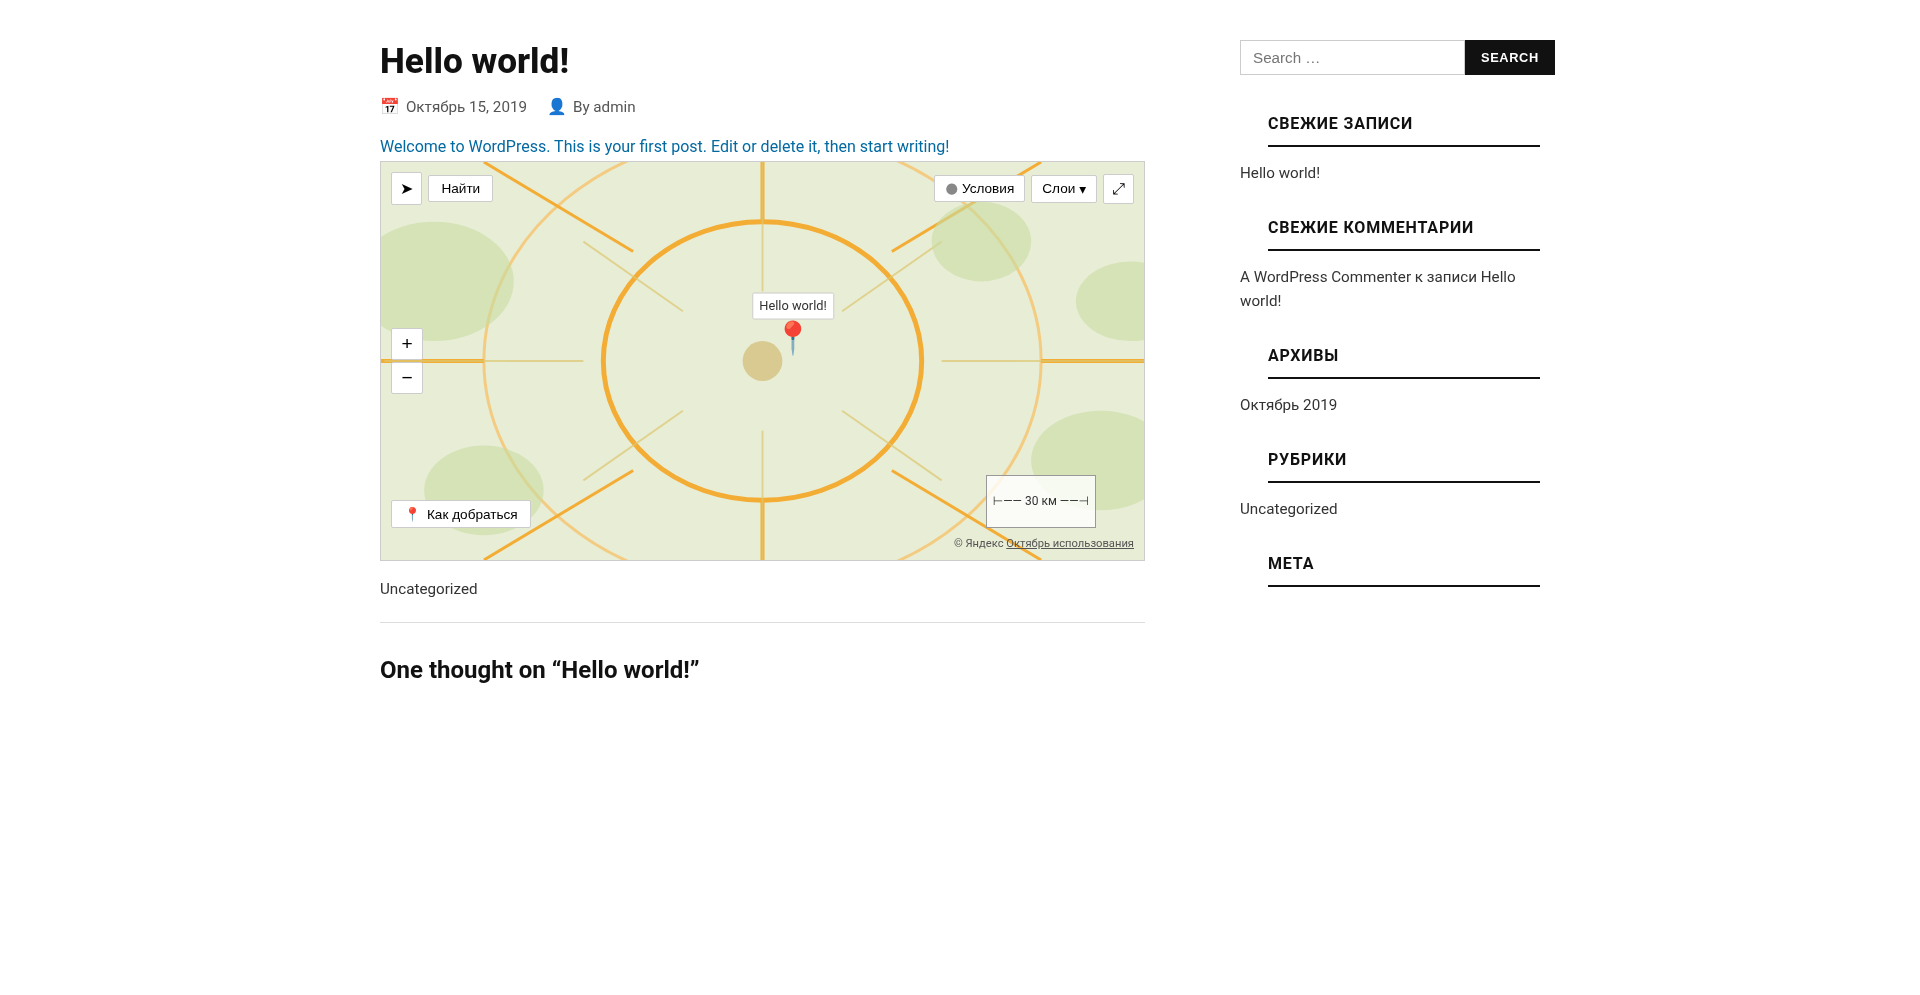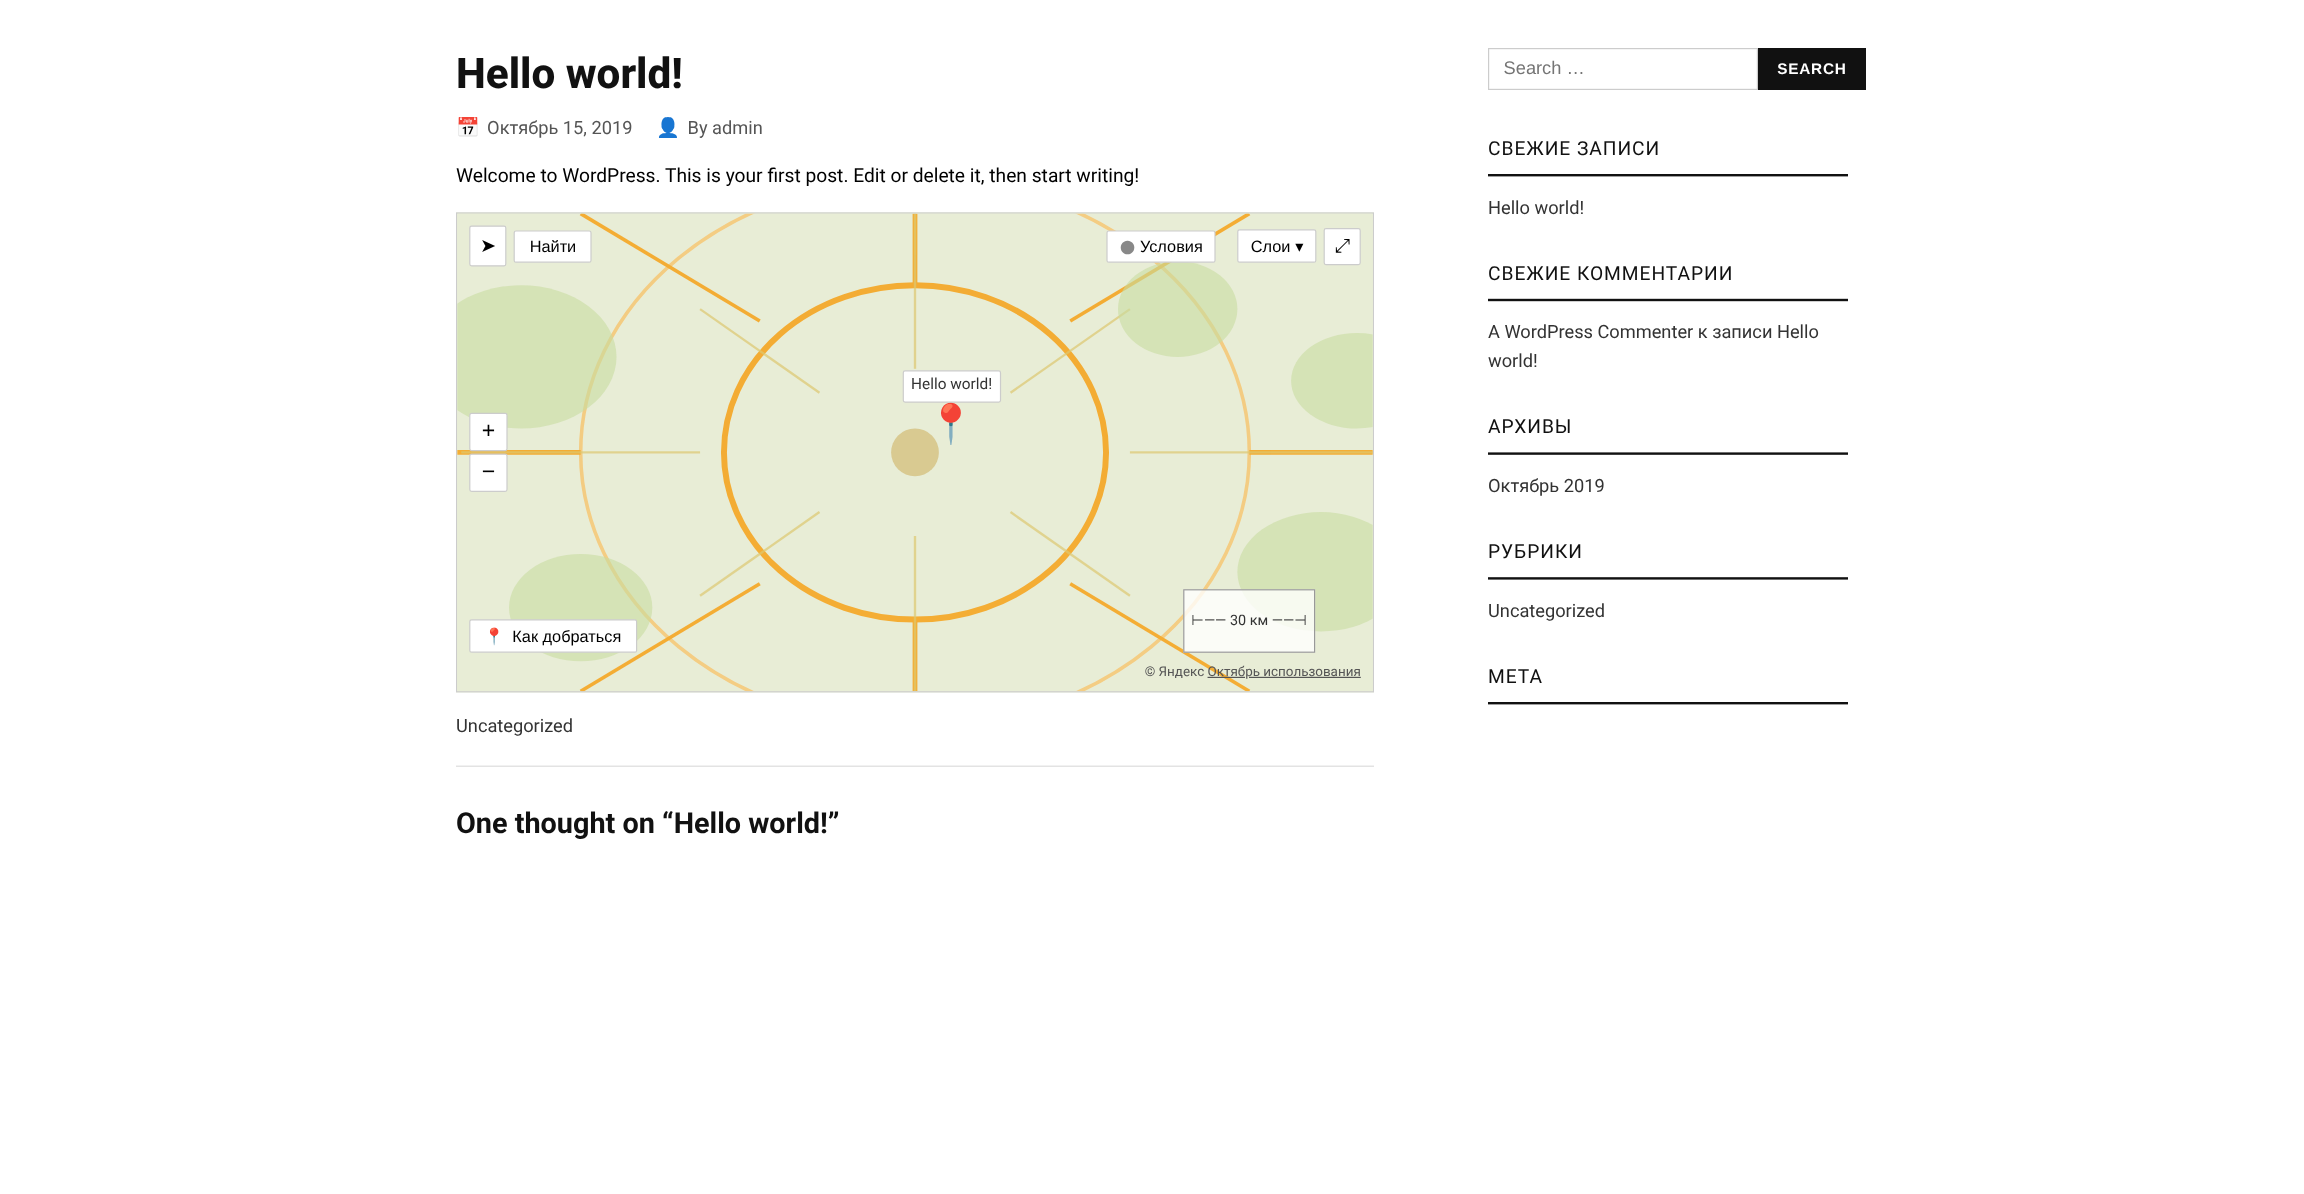--- a/index.html
+++ b/index.html
@@ -51,22 +51,22 @@
       display: flex;
       align-items: center;
       gap: 6px;
     }
     .calendar-icon, .author-icon {
       font-size: 1rem;
       color: #555;
     }
     .post-excerpt {
       font-size: 1rem;
-      color: #000000;
-      margin-bottom: 18px;
+      color: #0369a1;
+      margin-bottom: 2px;
     }
 
     
     .map-container {
       width: 100%;
       height: 400px;
       border: 1px solid #ccc;
       position: relative;
       overflow: hidden;
       background: #e8f0d8;
@@ -125,21 +125,20 @@
     .map-layers-btn {
       display: flex;
       align-items: center;
       gap: 4px;
       background: #fff;
       border: 1px solid #ccc;
       padding: 5px 10px;
       font-size: 0.85rem;
       cursor: pointer;
       border-radius: 2px;
-      margin-left: 12px;
     }
     .map-fullscreen-btn {
       background: #fff;
       border: 1px solid #ccc;
       padding: 5px 8px;
       font-size: 1rem;
       cursor: pointer;
       border-radius: 2px;
     }
     .map-zoom-controls {
@@ -260,27 +259,28 @@
       letter-spacing: 0.05em;
       cursor: pointer;
       text-transform: uppercase;
     }
 
     .sidebar-section {
       margin-bottom: 30px;
     }
     .sidebar-section-title {
       font-size: 1rem;
-      font-weight: 400;
+      font-weight: 700;
       text-transform: uppercase;
       letter-spacing: 0.05em;
       color: #111;
       padding-bottom: 8px;
       border-bottom: 2px solid #111;
       margin-bottom: 14px;
+      margin-left: 28px;
     }
     .sidebar-link {
       display: block;
       color: #333;
       text-decoration: none;
       font-size: 0.95rem;
       margin-bottom: 6px;
     }
     .sidebar-text {
       font-size: 0.95rem;

